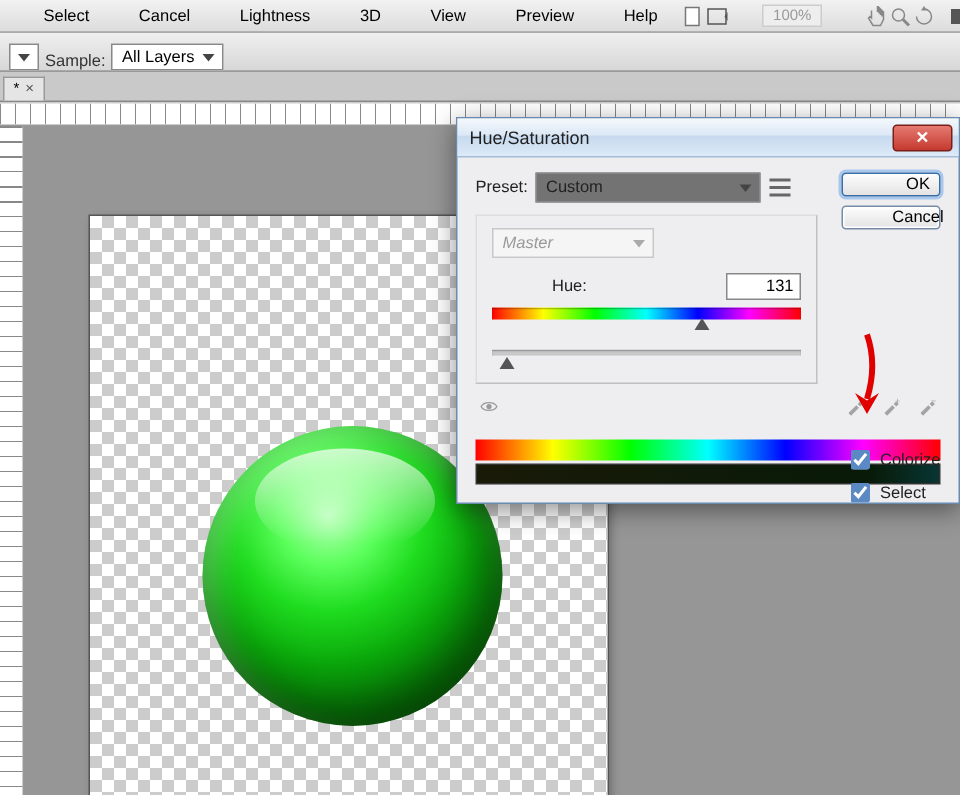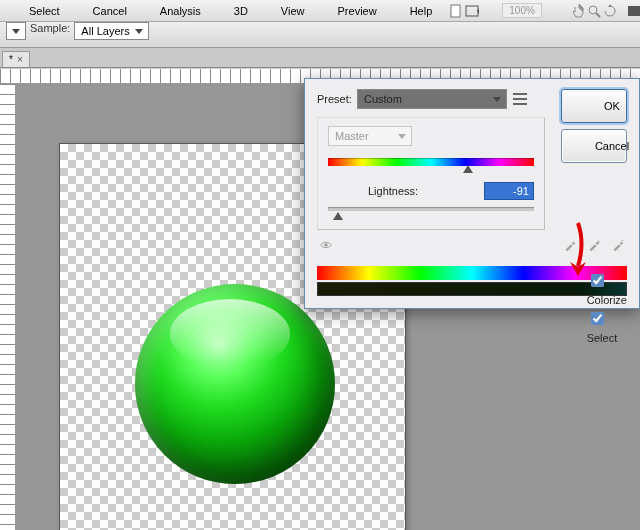--- a/index.html
+++ b/index.html
@@ -24,21 +24,21 @@
   }
   .menubar .menu-item { padding: 3px 8px; cursor: default; margin-left: 17px; }
   .menubar .sep { width:1px; height:16px; background:#bbb; margin:0 4px;}
   .menubar .icon-btn { width:22px; height:18px; display:flex; align-items:center; justify-content:center; margin:0 1px; }
   .menubar .zoom-box { color:#999; font-size:10px; border:1px solid #ccc; background:#eee; padding:1px 6px; margin:0 20px;}
   
   .optionsbar {
     background: linear-gradient(to bottom, #efefef, #d7d7d7);
     height: 26px;
     display: flex;
-    align-items: flex-start;
+    align-items: flex-end;
     padding: 0 6px;
     border-bottom: 1px solid #999;
   }
   .optionsbar .lbl { font-size:11px; color:#333; margin: 0 4px;}
   .optionsbar .dd { background:#fff; border:1px solid #888; height:18px; font-size:11px; display:flex; align-items:center; padding:0 18px 0 6px; position:relative; min-width:70px;}
   .optionsbar .dd::after { content:""; position:absolute; right:5px; top:6px; border-left:4px solid transparent; border-right:4px solid transparent; border-top:5px solid #444;}
   
   .doctab-row { background:#c9c9c9; height:20px; display:flex; align-items:flex-end; padding-left:2px; border-bottom:1px solid #888;}
   .doctab { background:#e5e5e5; border:1px solid #999; border-bottom:none; padding:2px 6px; font-size:10px; display:flex; align-items:center; gap:4px;}
   .doctab .close-x { font-size:10px; color:#555;}
@@ -87,55 +87,55 @@
   }
   .dlg-title .spacer { flex:1; }
   .dlg-close { width:40px; height:18px; background:linear-gradient(to bottom,#e67a72,#c43a2f); border:1px solid #7a1f18; border-radius:3px; display:flex; align-items:center; justify-content:center; color:#fff; font-weight:bold; font-size:11px; }
   .dlg-body { padding:10px 12px 12px 12px; position:relative;}
   .row { display:flex; align-items:center; margin-bottom:8px; font-size:11px; color:#222;}
   .row .label { width:40px; }
   .preset-dd { flex:1; background:#737373; border:1px solid #888; height:20px; padding:0 18px 0 6px; position:relative; display:flex; align-items:center;}
   .preset-dd::after { content:""; position:absolute; right:5px; top:7px; border-left:4px solid transparent; border-right:4px solid transparent; border-top:5px solid #444;}
   .preset-menu { width:14px; height:14px; margin-left:6px; display:flex; flex-direction:column; justify-content:space-around; cursor:default;}
   .preset-menu span { height:2px; background:#666;}
-  .btn { width:66px; height:34px; background:linear-gradient(to bottom,#fdfdfd,#e3e3e3); border:1px solid #768ba8; border-radius:3px; font-size:11px; display:flex; align-items:center; justify-content:center; margin-bottom:6px; box-shadow:inset 0 0 0 1px #fff;padding-left:36px;}
+  .btn { width:66px; height:16px; background:linear-gradient(to bottom,#fdfdfd,#e3e3e3); border:1px solid #768ba8; border-radius:3px; font-size:11px; display:flex; align-items:center; justify-content:center; margin-bottom:6px; box-shadow:inset 0 0 0 1px #fff;padding-left:36px;}
   .btn.ok { border:1px solid #3a6ea5; box-shadow:0 0 0 2px #a7c7ec;}
   .right-btns { position:absolute; right:12px; top:10px;}
   .adjust-box { border:1px solid #c0c0c0; border-top:1px solid #ddd; border-left:1px solid #ddd; padding:8px 10px 10px; margin-top:4px; width:228px; background:#eeeef0;}
-  .master-dd { background:#f5f5f5; color:#999; border:1px solid #c8c8c8; height:20px; width:84px; padding:0 18px 0 6px; position:relative; display:flex; align-items:center; font-size:11px; margin-bottom:10px;}
+  .master-dd { background:#f5f5f5; color:#999; border:1px solid #c8c8c8; height:20px; width:108px; padding:0 18px 0 6px; position:relative; display:flex; align-items:center; font-size:11px; margin-bottom:10px;font-style:italic;}
   .master-dd::after { content:""; position:absolute; right:5px; top:7px; border-left:4px solid transparent; border-right:4px solid transparent; border-top:5px solid #aaa;}
   .slider-row { margin-bottom:14px;}
   .slider-row .sl-head { display:flex; align-items:center; justify-content:space-between; margin-bottom:3px; padding-left:40px;}
   .slider-row .sl-label { font-size:11px; color:#222;}
   .numbox { width:50px; height:18px; border:1px solid #888; background:#fff; text-align:right; padding:1px 4px; font-size:11px;}
   .numbox.sel { background:#3874d1; color:#fff; border:1px solid #2255a8;}
   .track { position:relative; height:12px; }
   .track .rail { position:absolute; left:0; right:0; top:4px; height:4px; background:#c8c8c8; box-shadow:inset 0 1px 1px rgba(0,0,0,0.3);}
   .track.hue .rail { height:8px; top:2px; background:linear-gradient(to right, #f00,#ff0,#0f0,#0ff,#00f,#f0f,#f00);}
   .track.sat .rail { height:8px; top:2px; background:linear-gradient(to right, #888, #e02010);}
   .track .thumb { position:absolute; top:1px; width:10px; height:12px; transform:translateX(-50%);}
   .track .thumb::before { content:""; position:absolute; left:0; top:8px; border-left:5px solid transparent; border-right:5px solid transparent; border-bottom:8px solid #555;}
   .bottom-row { display:flex; align-items:center; margin-top:8px; gap:6px;}
   .eyedrop svg { width:14px; height:14px; }
   .eyedrop { opacity:0.55; margin:0 2px; }
   .checks { position:absolute; right:12px; top:192px; font-size:11px; color:#222;}
-  .checks label { display:flex; gap:4px; margin-bottom:3px;flex-direction:column;}
+  .checks label { display:flex; align-items:center; gap:4px; margin-bottom:3px;}
   .checks input { width:13px; height:13px; accent-color:#5a89c4;}
   .spectrum { height:14px; margin-top:12px; background:linear-gradient(to right,#f00,#ff0,#0f0,#0ff,#00f,#f0f,#f00);}
   .dark-band { height:14px; margin-top:2px; background:linear-gradient(to right,#1a1a08 0%, #081a08 85%, #083533 100%); border:1px solid #333;}
   
   .arrow { position:absolute; left:563px; top:218px; pointer-events:none;}
 </style>
 </head>
 <body>
 
 <div class="menubar">
   <span class="menu-item">Select</span>
   <span class="menu-item">Cancel</span>
-  <span class="menu-item">Analysis</span>
+  <span class="menu-item">Lightness</span>
   <span class="menu-item">3D</span>
   <span class="menu-item">View</span>
   <span class="menu-item">Preview</span>
   <span class="menu-item">Help</span>
   <span class="sep"></span>
   <span class="icon-btn">
       <svg width="14" height="14">
         <rect x="2" y="1" width="9" height="12" fill="#fff" stroke="#777"></rect>
       </svg>
     </span>
@@ -196,20 +196,25 @@
 <div class="ruler-h"></div>
 
 <div class="workspace">
   <div class="ruler-v"></div>
   <div class="canvas">
     <div class="sphere"></div>
   </div>
 </div>
 
 <div class="dialog">
+  <div class="dlg-title">
+    <span>Hue/Saturation</span>
+    <span class="spacer"></span>
+    <div class="dlg-close">✕</div>
+  </div>
   <div class="dlg-body">
     <div class="row">
       <span class="label">Preset:</span>
       <div class="preset-dd" style="max-width:150px;">
         <span>Custom</span>
       </div>
       <div class="preset-menu">
           <span></span>
           <span></span>
           <span></span>
@@ -220,32 +225,32 @@
       <div class="btn ok">OK</div>
       <div class="btn">Cancel</div>
     </div>
 
     <div class="adjust-box">
       <div class="master-dd">
         <span>Master</span>
       </div>
 
       <div class="slider-row">
+        <div class="sl-head">
+          <span class="sl-label">Hue:</span>
+          <input class="numbox" value="131" style="">
+        </div>
         <div class="track hue">
           <div class="rail"></div>
             <div class="thumb" style="left:68%;"></div>
         </div>
       </div>
 
 
       <div class="slider-row" style="margin-bottom:4px;">
-        <div class="sl-head">
-          <span class="sl-label">Lightness:</span>
-          <input class="numbox sel" value="-91" style="">
-        </div>
         <div class="track">
           <div class="rail"></div>
             <div class="thumb" style="left:5%;"></div>
         </div>
       </div>
     </div>
 
     <div class="bottom-row">
       <span class="eyedrop"><svg viewBox="0 0 16 16">
             <path d="M2 8c2-4 10-4 12 0-2 4-10 4-12 0z" fill="none" stroke="#555"></path>

